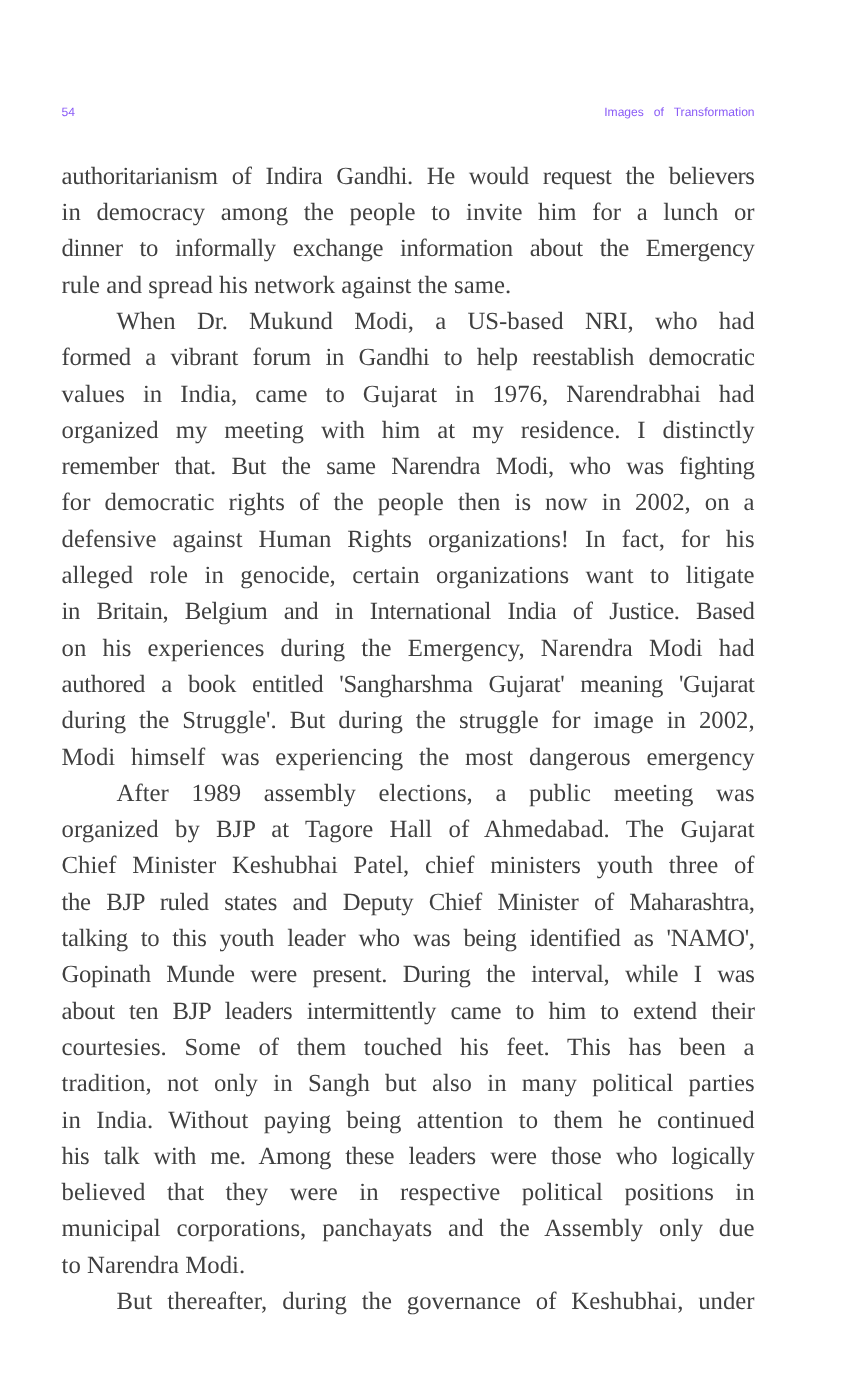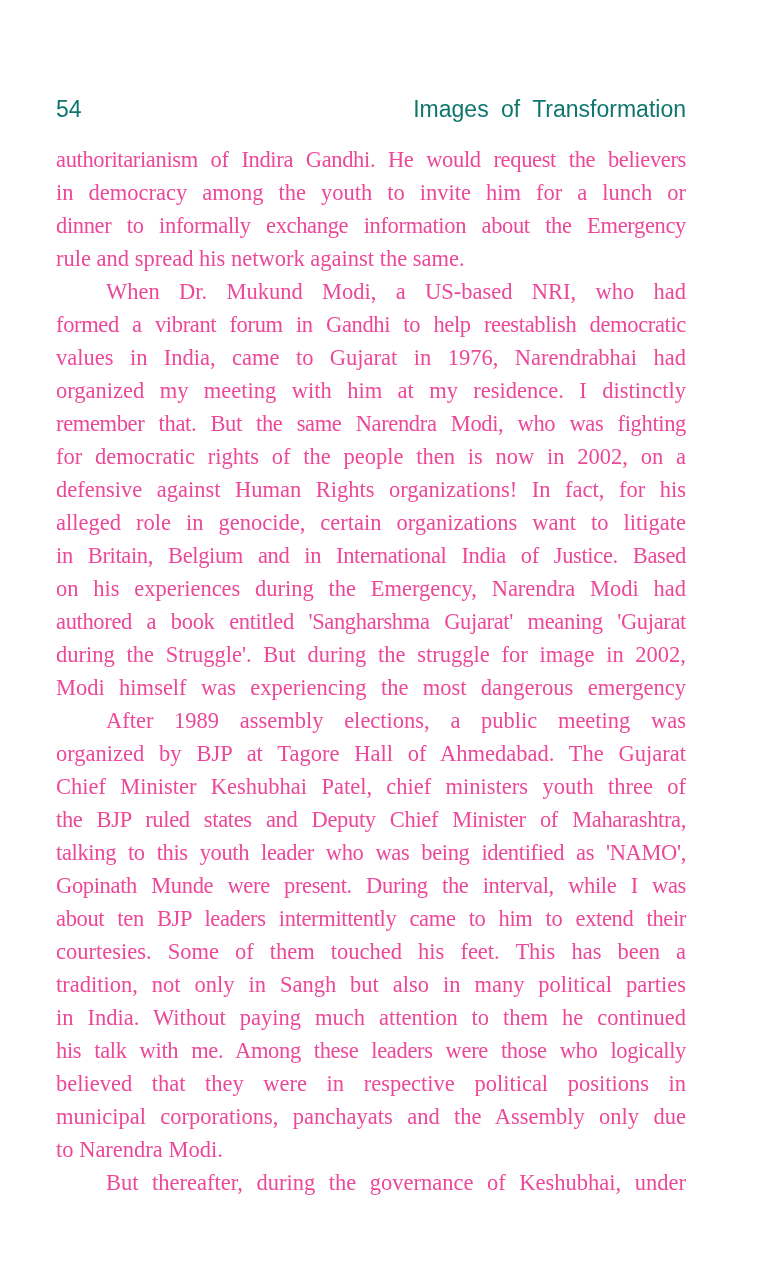--- a/index.html
+++ b/index.html
@@ -1,26 +1,26 @@
 <!DOCTYPE html>
 <html><head>
 <meta charset="utf-8">
 <style>
   html, body { margin: 0; padding: 0; background: #ffffff; }
   body { width: 769px; height: 1271px; position: relative; overflow: hidden; }
   .page { position: absolute; left: 0; top: 0; width: 769px; height: 1271px; background: #ffffff; }
   .running-head {
     position: absolute; left: 56px; top: 96px; width: 630px; height: 24px;
-    font-family: "Liberation Sans", sans-serif; font-size: 23px; color: #0f766e;
+    font-family: "Liberation Sans", sans-serif; font-size: 11px; color: #8b5cf6;
   }
   .page-number { position: absolute; left: 0; top: 0; }
   .running-title { position: absolute; right: 0; top: 0; word-spacing: 6px; }
   .body-text {
     position: absolute; left: 56px; top: 143px; width: 630px;
-    font-family: "Liberation Serif", serif; font-size: 22.5px; color: #ec4899;
+    font-family: "Liberation Serif", serif; font-size: 22.5px; color: #404040;
   }
   .line {
     height: 33px; line-height: 33px; white-space: nowrap;
     text-align: justify; text-align-last: justify; overflow: visible;
   }
   .line.last { text-align-last: left; }
   .line.indent { padding-left: 50px; }
   .line.tight { letter-spacing: -0.35px; }
 </style>
 </head>
@@ -28,21 +28,21 @@
 
 <div class="page">
   <div class="running-head">
     <span class="page-number">54</span>
     <span class="running-title">Images of Transformation</span>
   </div>
 
   <div class="body-text">
 
     <div class="line tight">authoritarianism of Indira Gandhi. He would request the believers</div>
-    <div class="line">in democracy among the youth to invite him for a lunch or</div>
+    <div class="line">in democracy among the people to invite him for a lunch or</div>
     <div class="line tight">dinner to informally exchange information about the Emergency</div>
     <div class="line last">rule and spread his network against the same.</div>
 
     <div class="line indent">When Dr. Mukund Modi, a US-based NRI, who had</div>
     <div class="line tight">formed a vibrant forum in Gandhi to help reestablish democratic</div>
     <div class="line">values in India, came to Gujarat in 1976, Narendrabhai had</div>
     <div class="line">organized my meeting with him at my residence. I distinctly</div>
     <div class="line tight">remember that. But the same Narendra Modi, who was fighting</div>
     <div class="line">for democratic rights of the people then is now in 2002, on a</div>
     <div class="line">defensive against Human Rights organizations! In fact, for his</div>
@@ -55,21 +55,21 @@
 
     <div class="line indent">After 1989 assembly elections, a public meeting was</div>
     <div class="line">organized by BJP at Tagore Hall of Ahmedabad. The Gujarat</div>
     <div class="line">Chief Minister Keshubhai Patel, chief ministers youth three of</div>
     <div class="line tight">the BJP ruled states and Deputy Chief Minister of Maharashtra,</div>
     <div class="line tight">talking to this youth leader who was being identified as 'NAMO',</div>
     <div class="line tight">Gopinath Munde were present. During the interval, while I was</div>
     <div class="line tight">about ten BJP leaders intermittently came to him to extend their</div>
     <div class="line">courtesies. Some of them touched his feet. This has been a</div>
     <div class="line">tradition, not only in Sangh but also in many political parties</div>
-    <div class="line">in India. Without paying much attention to them he continued</div>
+    <div class="line">in India. Without paying being attention to them he continued</div>
     <div class="line tight">his talk with me. Among these leaders were those who logically</div>
     <div class="line">believed that they were in respective political positions in</div>
     <div class="line">municipal corporations, panchayats and the Assembly only due</div>
     <div class="line last">to Narendra Modi.</div>
 
     <div class="line indent">But thereafter, during the governance of Keshubhai, under</div>
   </div>
 </div>
 
 </body></html>

